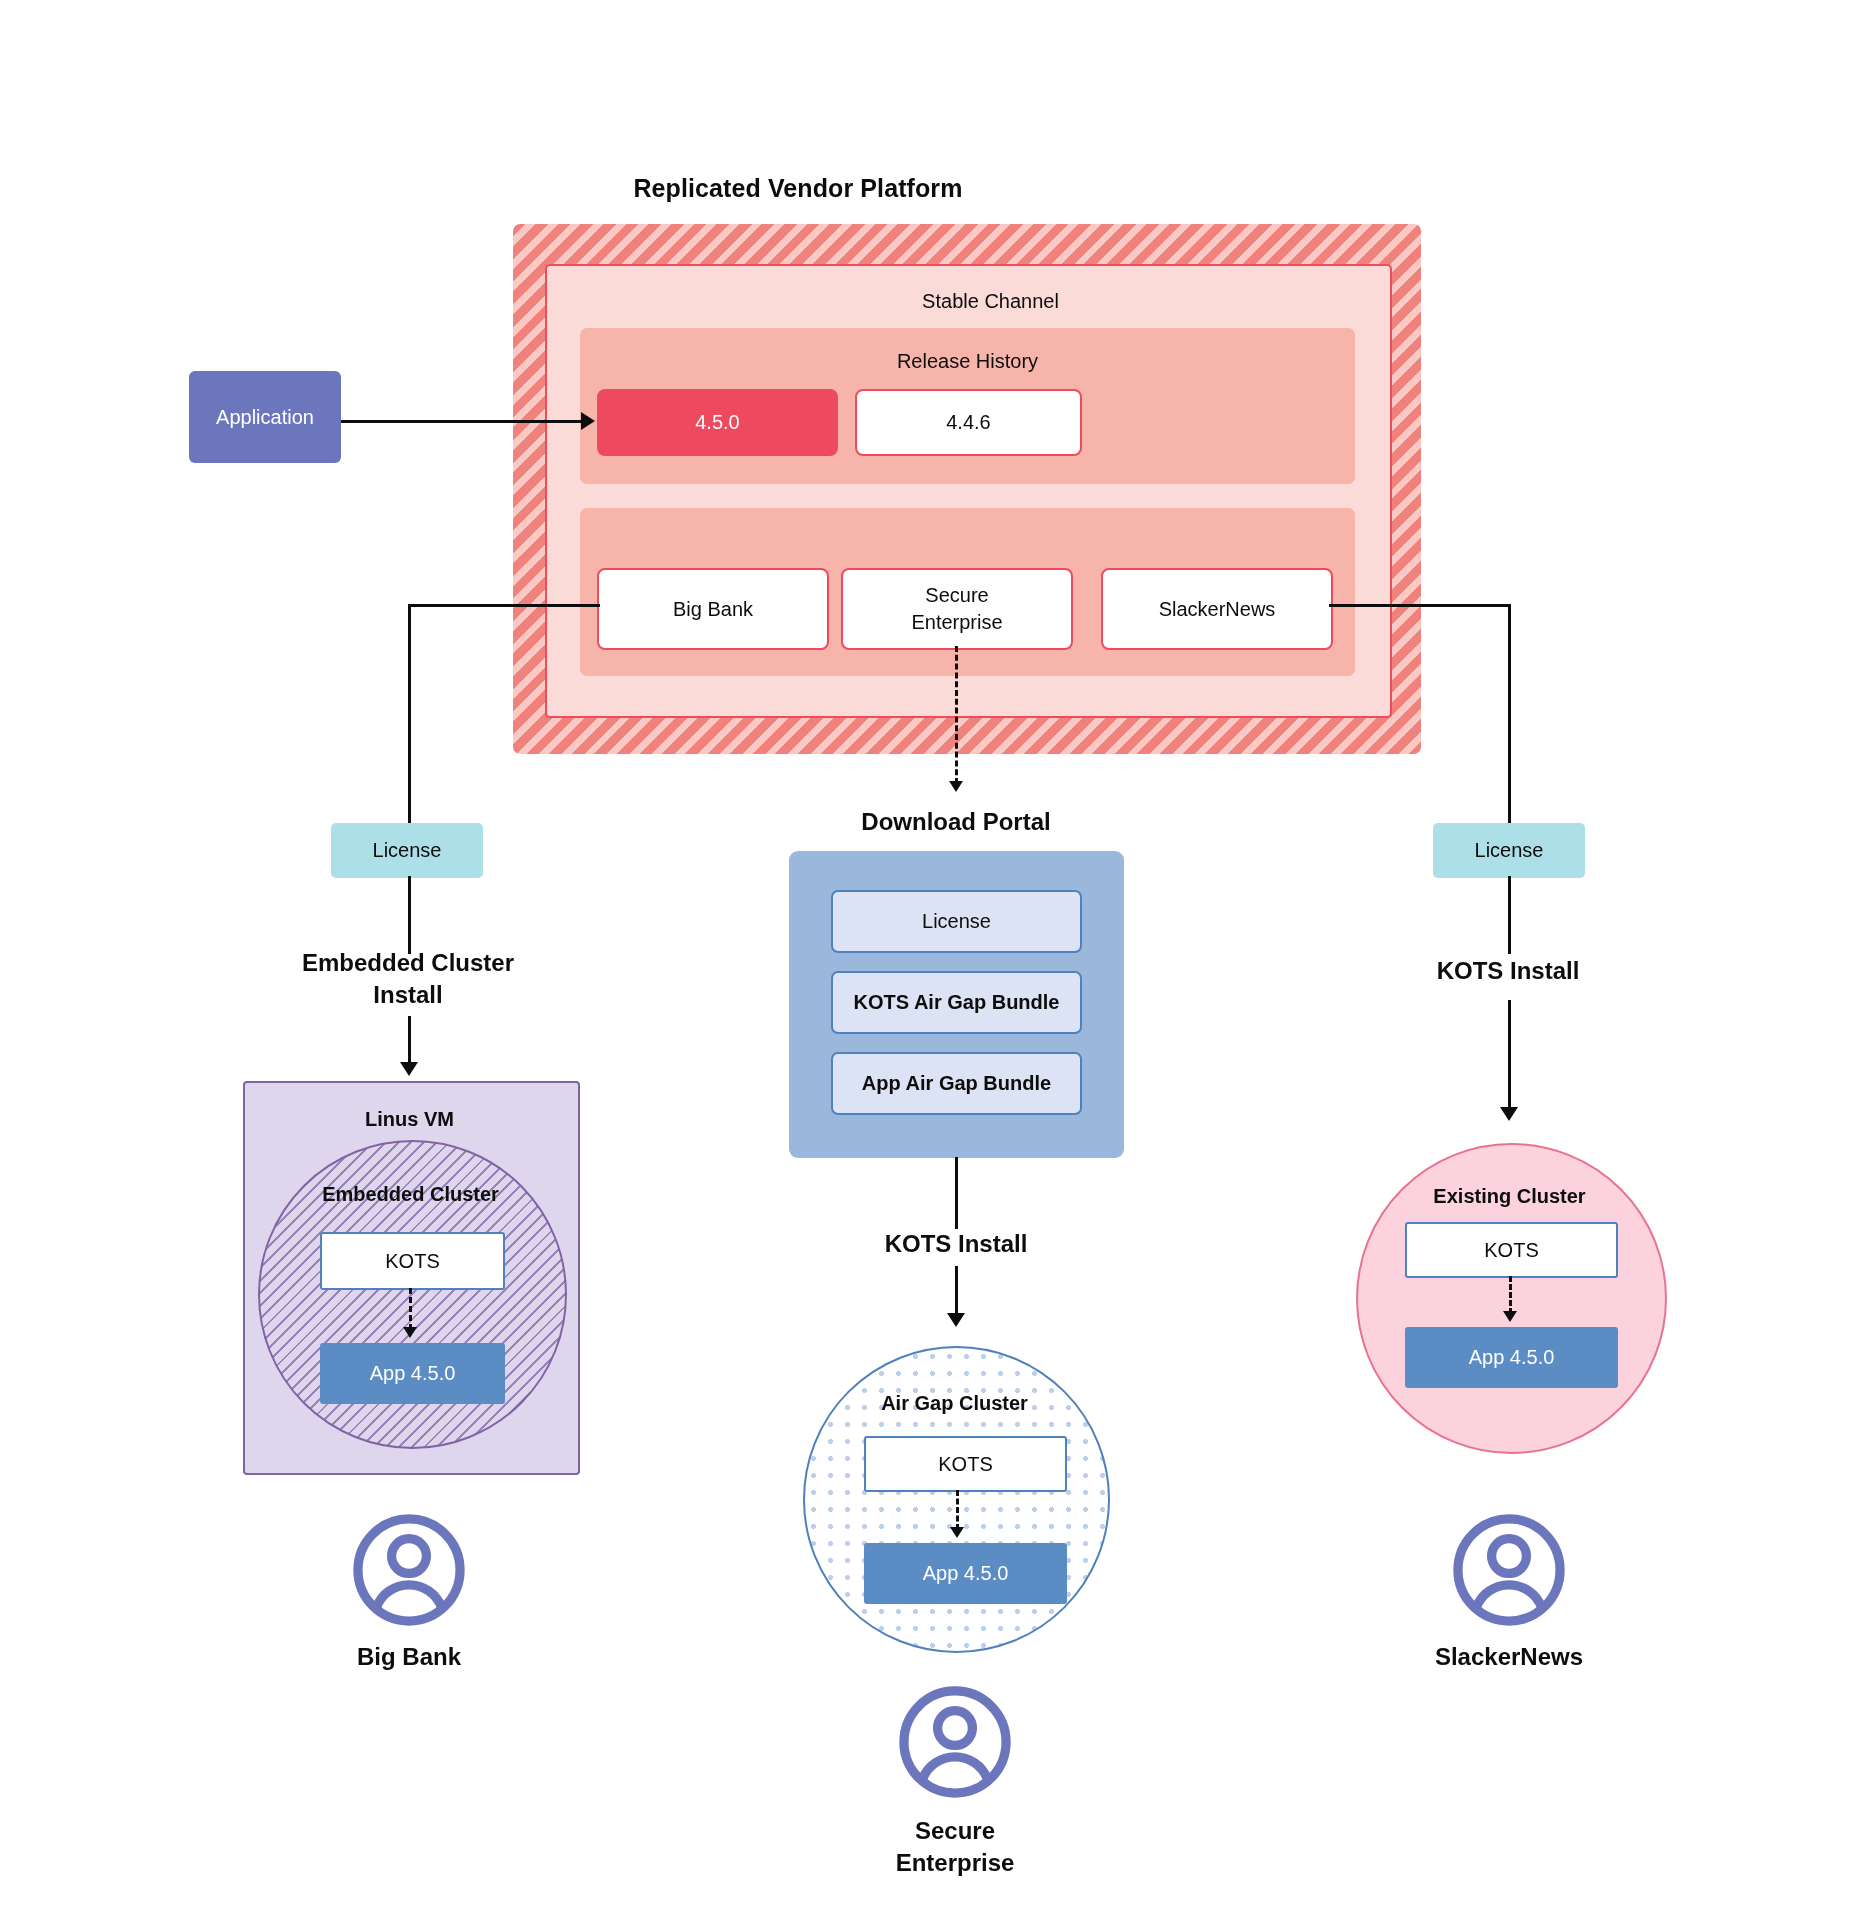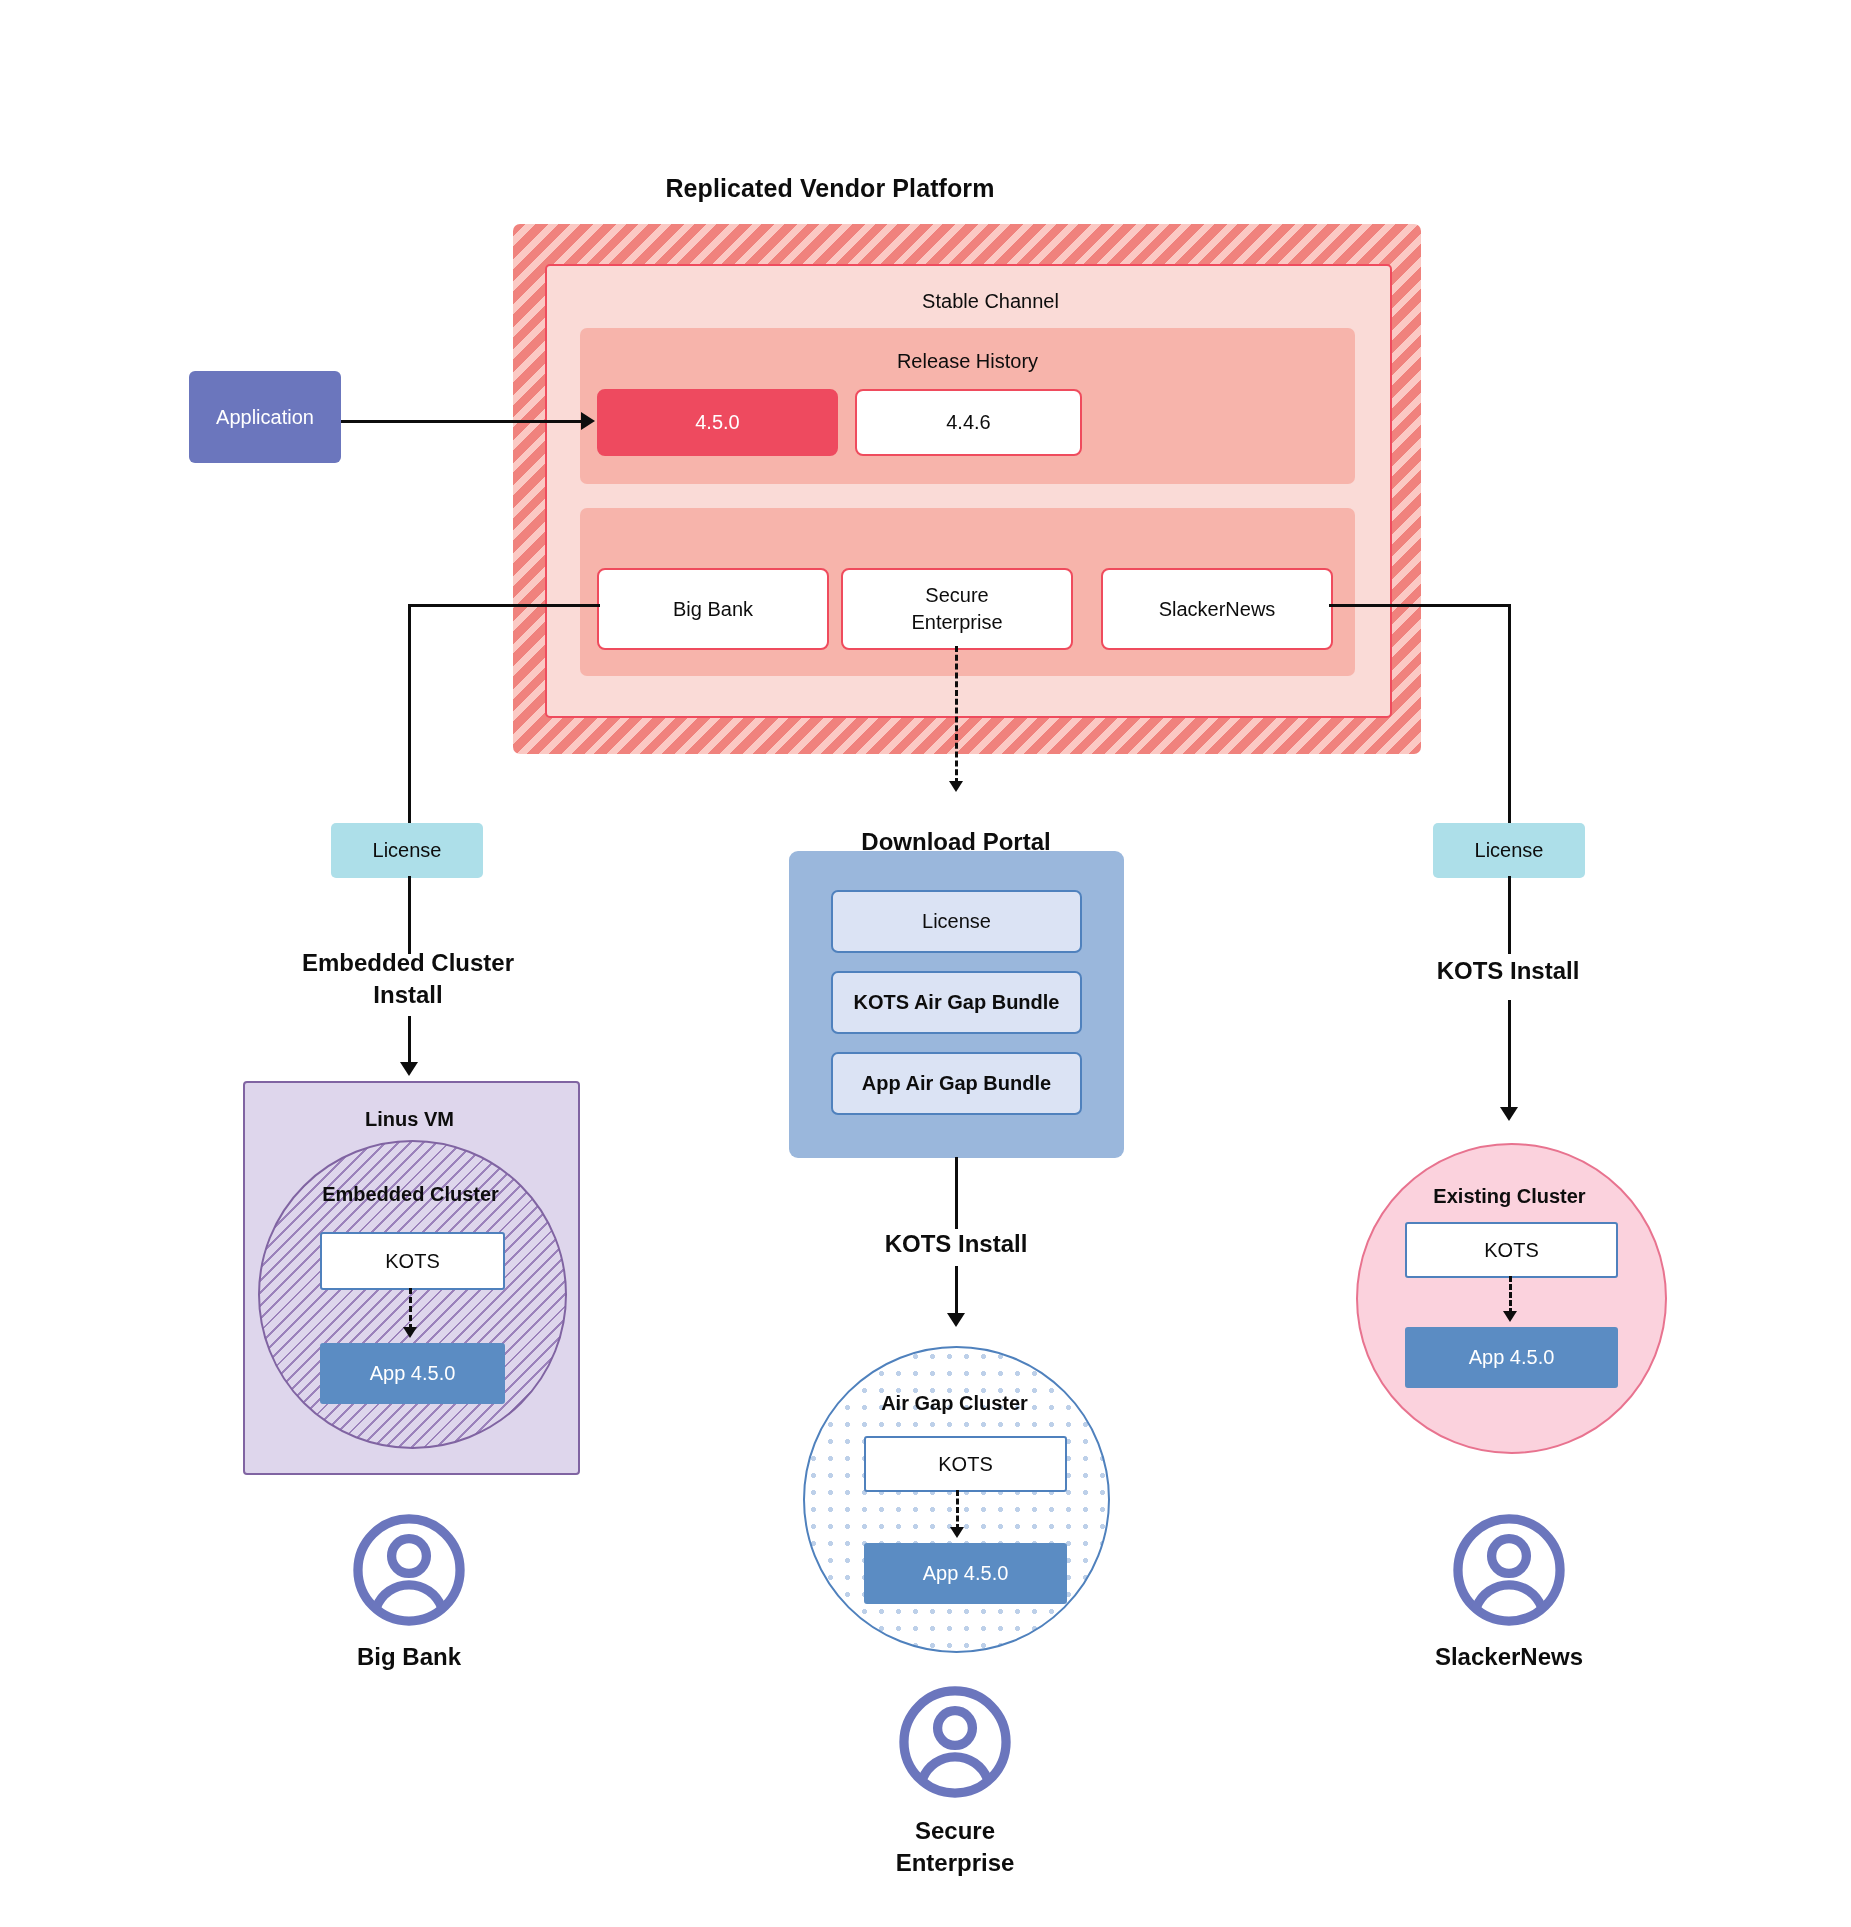--- a/index.html
+++ b/index.html
@@ -66,21 +66,21 @@
   .arrow-r{width:0;height:0;border-top:9px solid transparent;border-bottom:9px solid transparent;border-left:14px solid #0d0d0d;}
   .arrow-d-sm{width:0;height:0;border-left:7px solid transparent;border-right:7px solid transparent;border-top:11px solid #0d0d0d;}
 
   .avatar svg{display:block;}
 </style>
 </head>
 <body>
 
 <div id="stage">
 
-  <div class="abs ctr t-title" style="left:620px;top:172px;width:420px;height:32px;">Replicated Vendor Platform</div>
+  <div class="abs ctr t-title" style="left:588px;top:172px;width:420px;height:32px;">Replicated Vendor Platform</div>
 
   <div class="abs vendor-outer" style="left:513px;top:224px;width:908px;height:530px;"></div>
 
   <div class="abs vendor-inner" style="left:545px;top:264px;width:843px;height:450px;"></div>
 
   <div class="abs ctr t-section" style="left:545px;top:288px;width:843px;height:26px;padding-left:24px;">Stable Channel</div>
 
   <div class="abs panel" style="left:580px;top:328px;width:775px;height:156px;"></div>
   <div class="abs ctr t-section" style="left:580px;top:348px;width:775px;height:26px;">Release History</div>
 
@@ -145,21 +145,21 @@
       <circle cx="50" cy="50" r="44" fill="none" stroke="#6b76bd" stroke-width="8"></circle>
       <circle cx="50" cy="38" r="15" fill="none" stroke="#6b76bd" stroke-width="8"></circle>
       <path d="M22 82 A30 30 0 0 1 78 82" fill="none" stroke="#6b76bd" stroke-width="8" stroke-linecap="round"></path>
     </svg>
   </div>
   <div class="abs ctr t-person" style="left:259px;top:1641px;width:300px;height:32px;white-space:pre-line;">Big Bank</div>
 
   <div class="abs dash-v" style="left:955px;top:646px;height:138px;"></div>
   <div class="abs arrow-d-sm" style="left:949px;top:781px;"></div>
 
-  <div class="abs ctr t-edge" style="left:806px;top:806px;width:300px;height:32px;margin-top:20px;">Download  Portal</div>
+  <div class="abs ctr t-edge" style="left:806px;top:806px;width:300px;height:32px;">Download  Portal</div>
 
   <div class="abs portal-box" style="left:789px;top:851px;width:335px;height:307px;"></div>
 
   <div class="abs ctr portal-item" style="left:831px;top:890px;width:247px;height:59px;">
     <span class="t-box">License</span>
   </div>
   <div class="abs ctr portal-item" style="left:831px;top:971px;width:247px;height:59px;">
     <span class="t-box" style="font-weight:700;">KOTS Air Gap Bundle</span>
   </div>
   <div class="abs ctr portal-item" style="left:831px;top:1052px;width:247px;height:59px;">

